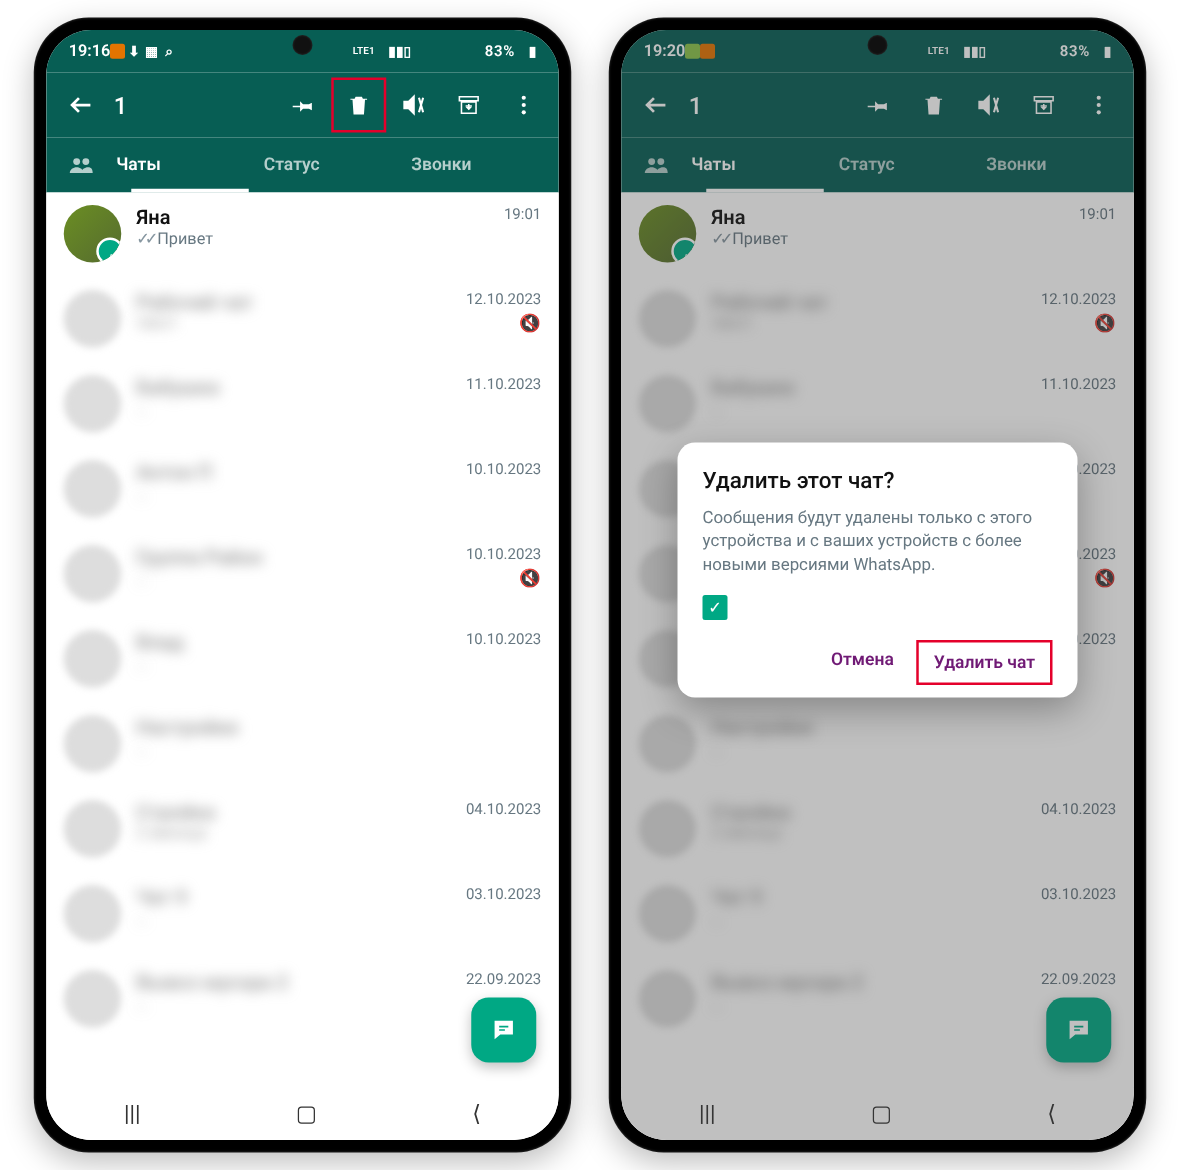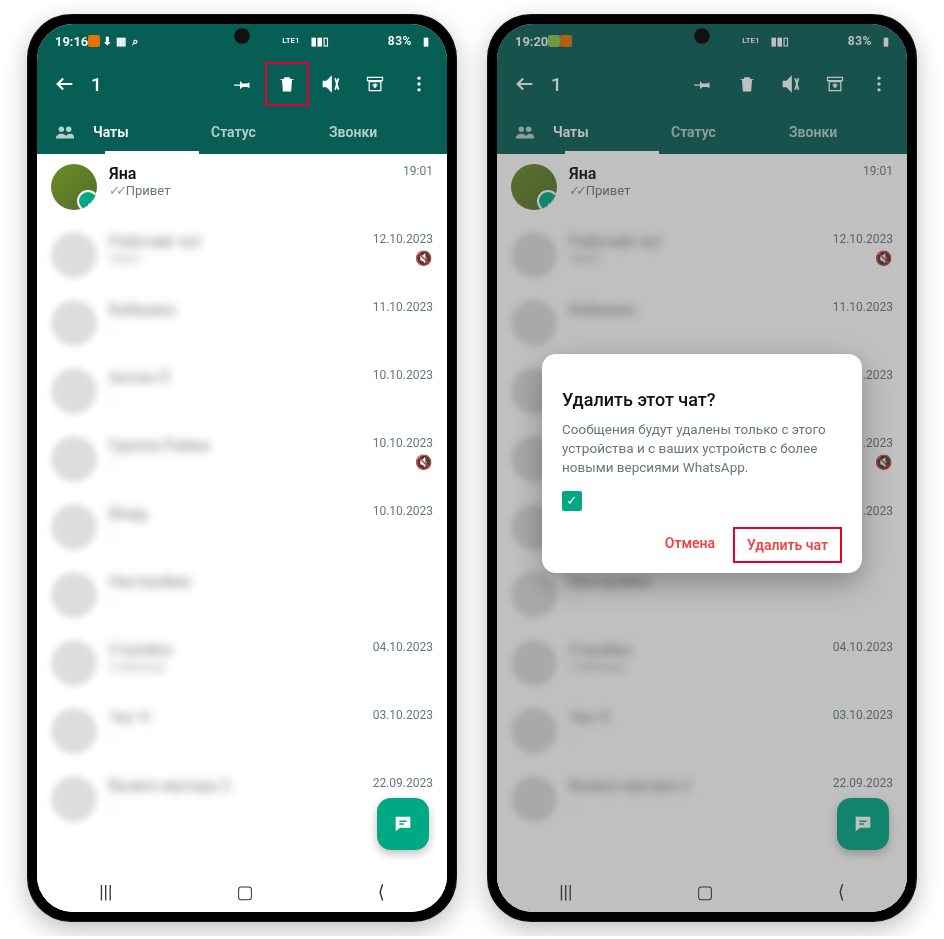--- a/index.html
+++ b/index.html
@@ -135,31 +135,31 @@
     background:#fff;
     border-radius:14px;
     padding: 20px 20px 10px 20px;
     box-shadow: 0 10px 30px rgba(0,0,0,.3);
     position:absolute;
     top: 330px;
     left: 50%;
     transform: translateX(-50%);
     z-index:60;
   }
-  .dialog h3 { font-size:18px; font-weight:500; color:#111; margin-bottom:10px;margin-top:15px;}
+  .dialog h3 { font-size:18px; font-weight:500; color:#111; margin-bottom:10px;}
   .dialog p { font-size:13.5px; color:#667781; line-height:1.4; margin-bottom:14px;}
   .dialog .checkrow { display:flex; gap:12px; align-items:flex-start; margin-bottom:16px;}
   .dialog .checkbox {
     width:20px; height:20px; background:#00A884;
     display:flex; align-items:center; justify-content:center;
     color:#fff; font-size:13px; flex:0 0 20px; border-radius:2px;
   }
   .dialog .checklabel { font-size:13.5px; color:#667781; line-height:1.35;}
   .dialog .btns { display:flex; justify-content:flex-end; gap:6px;}
-  .dialog .btn { font-size:14px; font-weight:600; color:#ef4444; padding:8px 12px;}
+  .dialog .btn { font-size:14px; font-weight:600; color:#701a75; padding:8px 12px;}
   .fab {
     position:absolute; right:18px; bottom:62px;
     width:52px; height:52px; border-radius:14px;
     background:#00A884; color:#fff;
     display:flex; align-items:center;justify-content:center;
     box-shadow:0 4px 10px rgba(0,0,0,.25);
     font-size:20px;
   }
   .navbar {
     height:42px; background:#fff;

